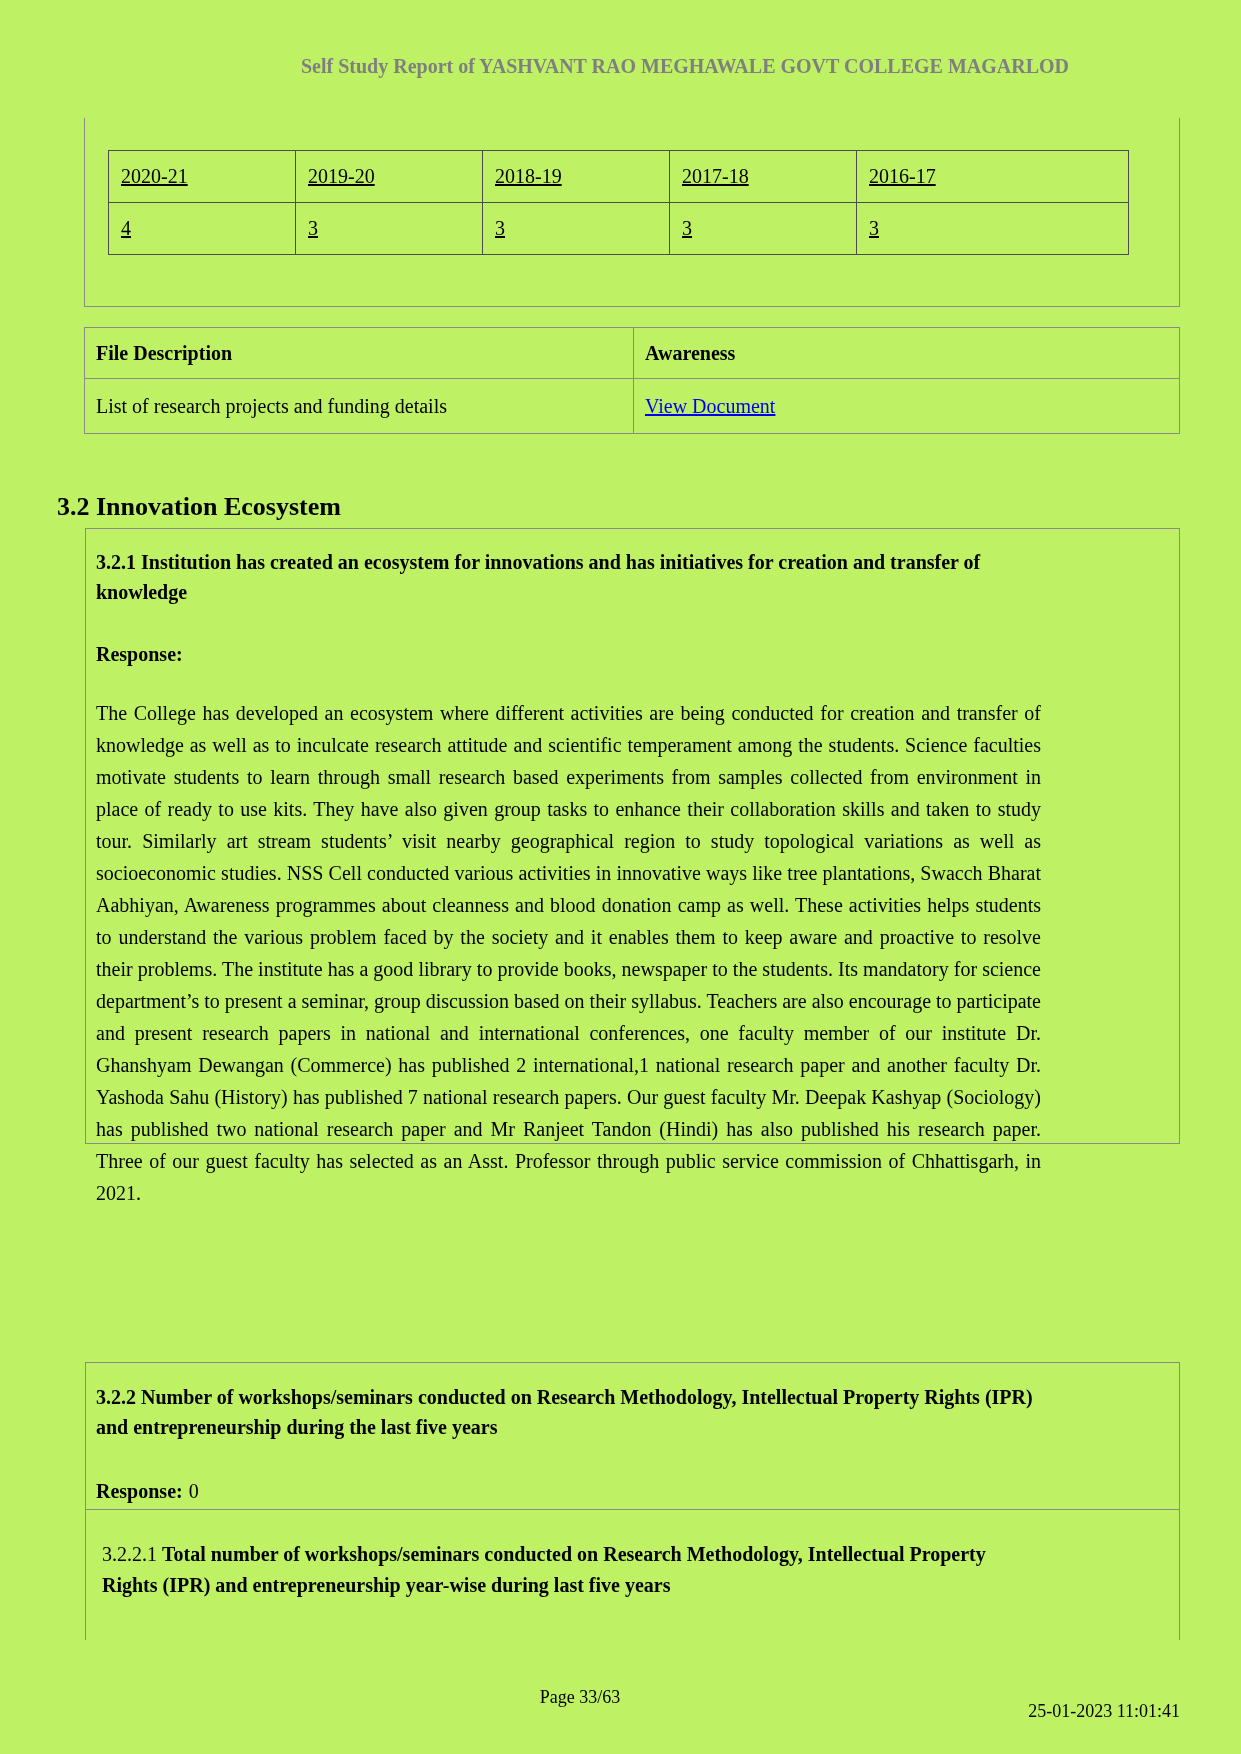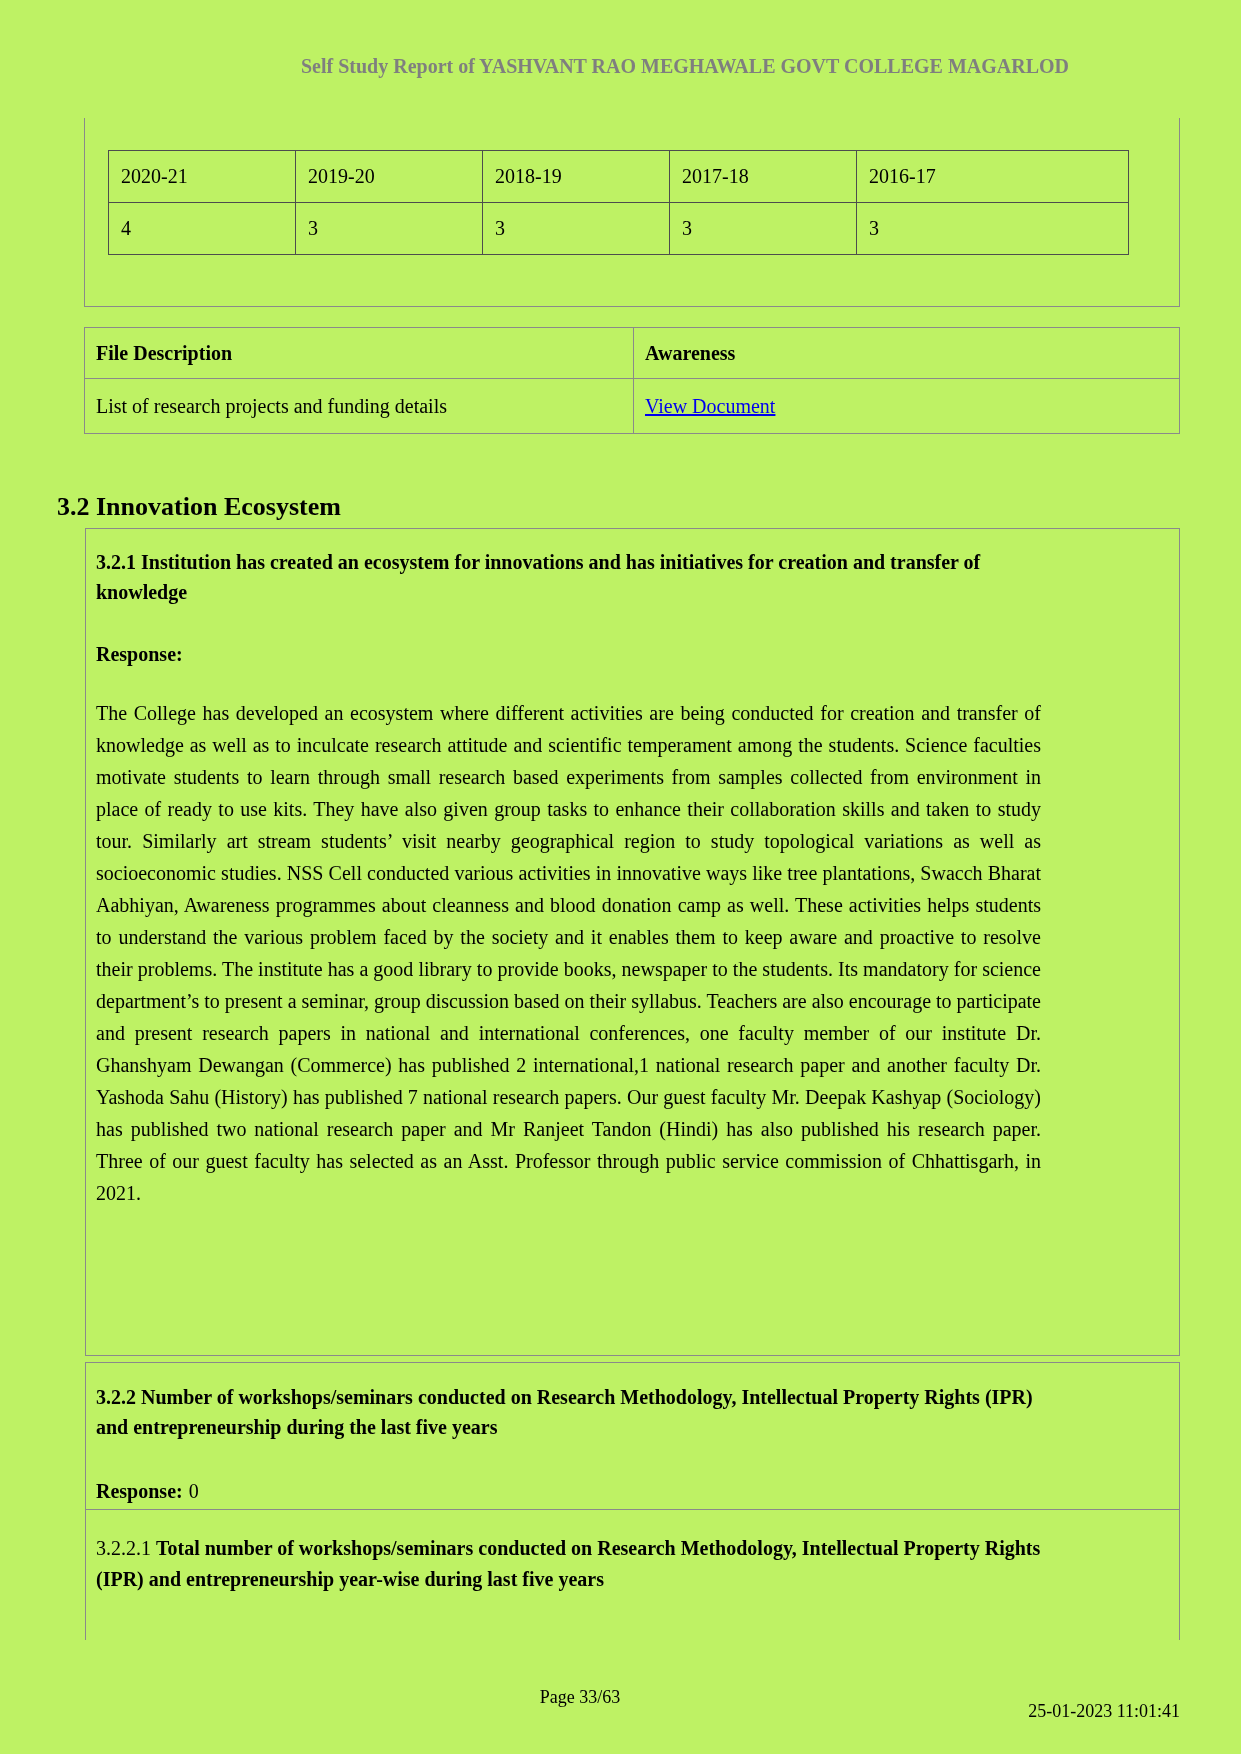--- a/index.html
+++ b/index.html
@@ -19,36 +19,36 @@
     box-sizing:border-box;
     border-left:1px solid #8a8a8a; border-right:1px solid #8a8a8a;
     border-bottom:1px solid #8a8a8a;
   }
   .year-table {
     position:absolute; left:108px; top:150px; width:1021px;
     border-collapse:collapse; table-layout:fixed; font-size:20px;
   }
   .year-table td {
     border:1px solid #4d4d4d; height:51px;
-    padding:0 0 0 12px; vertical-align:middle;
+    padding:0 0 0 12px; vertical-align:middle;text-decoration:underline;
   }
   .file-table {
     position:absolute; left:84px; top:327px; width:1096px;
     border-collapse:collapse; table-layout:fixed; font-size:20px;border-radius:19px;
   }
   .file-table td { border:1px solid #8a8a8a; padding:0 0 0 11px; vertical-align:middle; }
   .file-table tr.hrow td { height:50px; font-weight:bold; }
   .file-table tr.drow td { height:54px; }
   a.doc-link { color:#0000ee; text-decoration:underline; cursor:pointer; }
   .sec-heading {
     position:absolute; left:57px; top:492px;
     font-size:26px; font-weight:bold;
   }
   .box321 {
-    position:absolute; left:85px; top:528px; width:1095px; height:828px;
+    position:absolute; left:85px; top:528px; width:1095px; height:616px;
     box-sizing:border-box; border:1px solid #8a8a8a;
     padding:18px 138px 0 10px;
   }
   .box322 {
     position:absolute; left:85px; top:1362px; width:1095px; height:148px;
     box-sizing:border-box; border:1px solid #8a8a8a;
     padding:19px 138px 0 10px;
   }
   .box3221 {
     position:absolute; left:85px; top:1510px; width:1095px; height:130px;
@@ -58,21 +58,21 @@
   }
   .q-title { font-size:20px; font-weight:bold; line-height:30px; margin:0; }
   .resp-label { font-size:20px; font-weight:bold; line-height:30px; margin:32px 0 0 0; }
   .resp-body {
     font-size:20px; line-height:32px; text-align:justify;
     margin:28px 0 0 0;
   }
   .resp-line { font-size:20px; line-height:30px; margin:34px 0 0 0; }
   .resp-line .lbl { font-weight:bold; }
   .resp-line .val { font-weight:normal; margin-left:6px; }
-  .q-title-mixed { font-size:20px; line-height:31px; margin:0; }
+  .q-title-mixed { font-size:20px; line-height:31px; margin:6px; }
   .q-title-mixed .num { font-weight:normal; }
   .q-title-mixed .ttl { font-weight:bold; margin-left:5px; }
   .footer { position:absolute; left:60px; top:1687px; width:1120px; height:30px; font-size:18px; }
   .footer-page { position:absolute; left:0; top:0; width:1040px; text-align:center; }
   .footer-time { position:absolute; right:0; top:14px; }
 </style>
 </head>
 <body>
 
 <div class="page">

